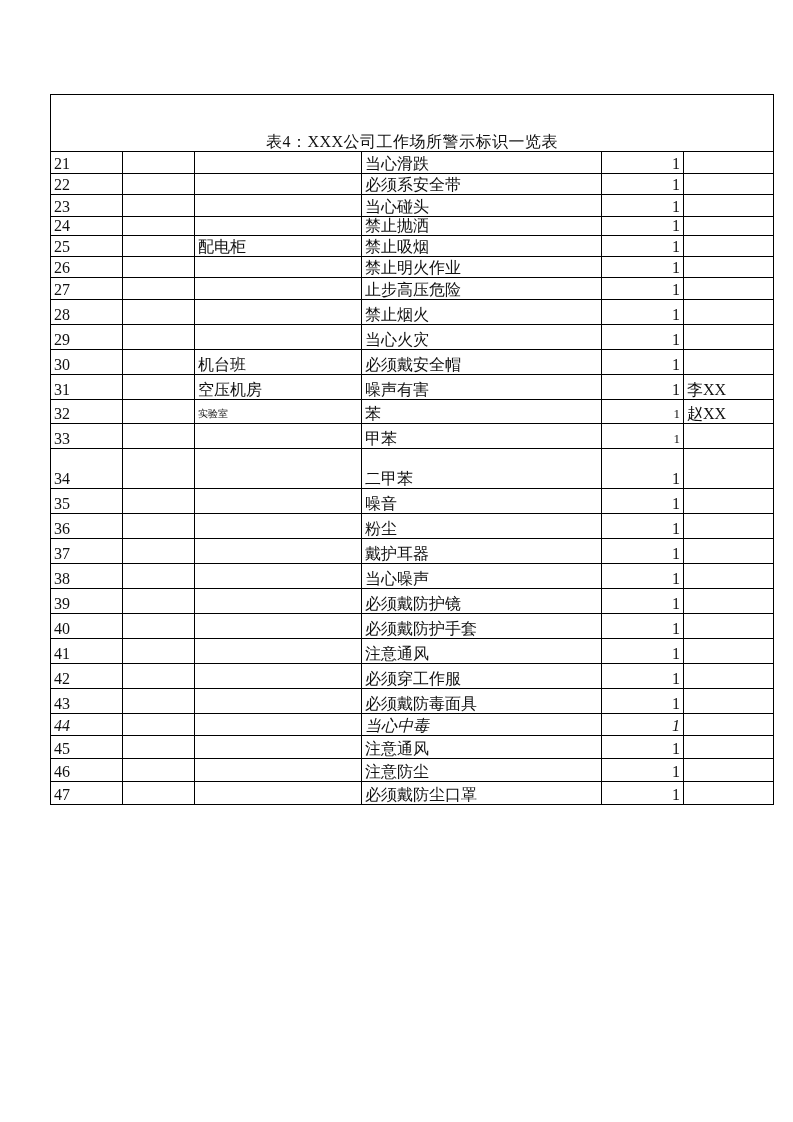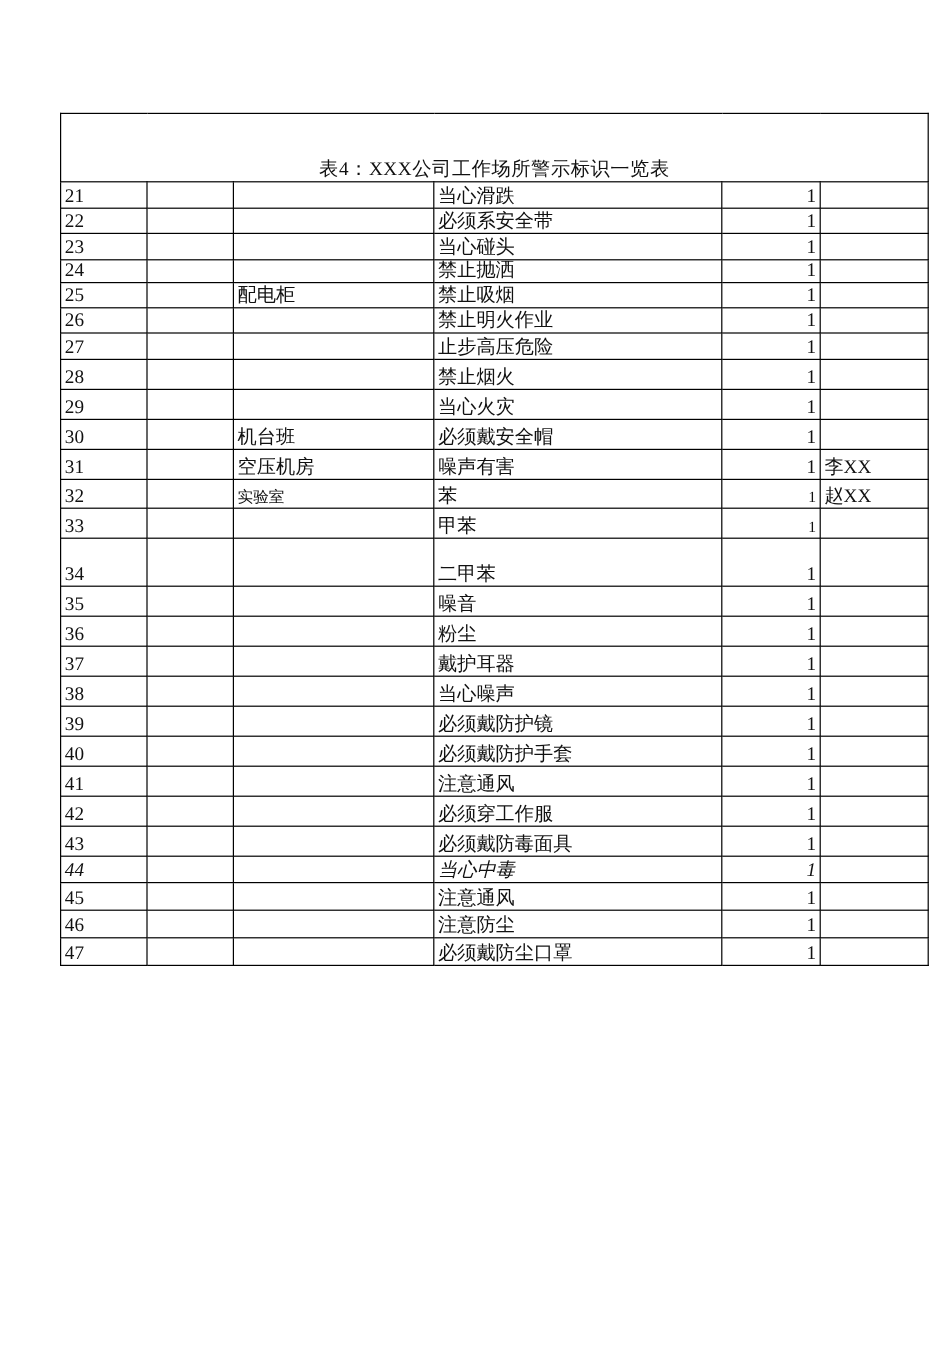--- a/index.html
+++ b/index.html
@@ -41,21 +41,21 @@
     td.title-cell {
       text-align: center;
       vertical-align: middle;
       font-size: 22px;
       letter-spacing: 0.5px;
       padding-top: 4px;
     }
     td.num { text-align: left; }
     td.qty { text-align: right; padding-right: 9px; }
     td.qty.small { font-size: 13px; padding-right: 3px; }
-    td.place.small { font-size: 13px; }
+    td.place.small { font-size: 10px; }
     td.owner { font-size: 13px; vertical-align: middle; }
   </style>
 </head>
 <body>
 
 <div class="page">
   <table class="sheet">
     <colgroup>
       <col style="width:72px">
       <col style="width:72px">

